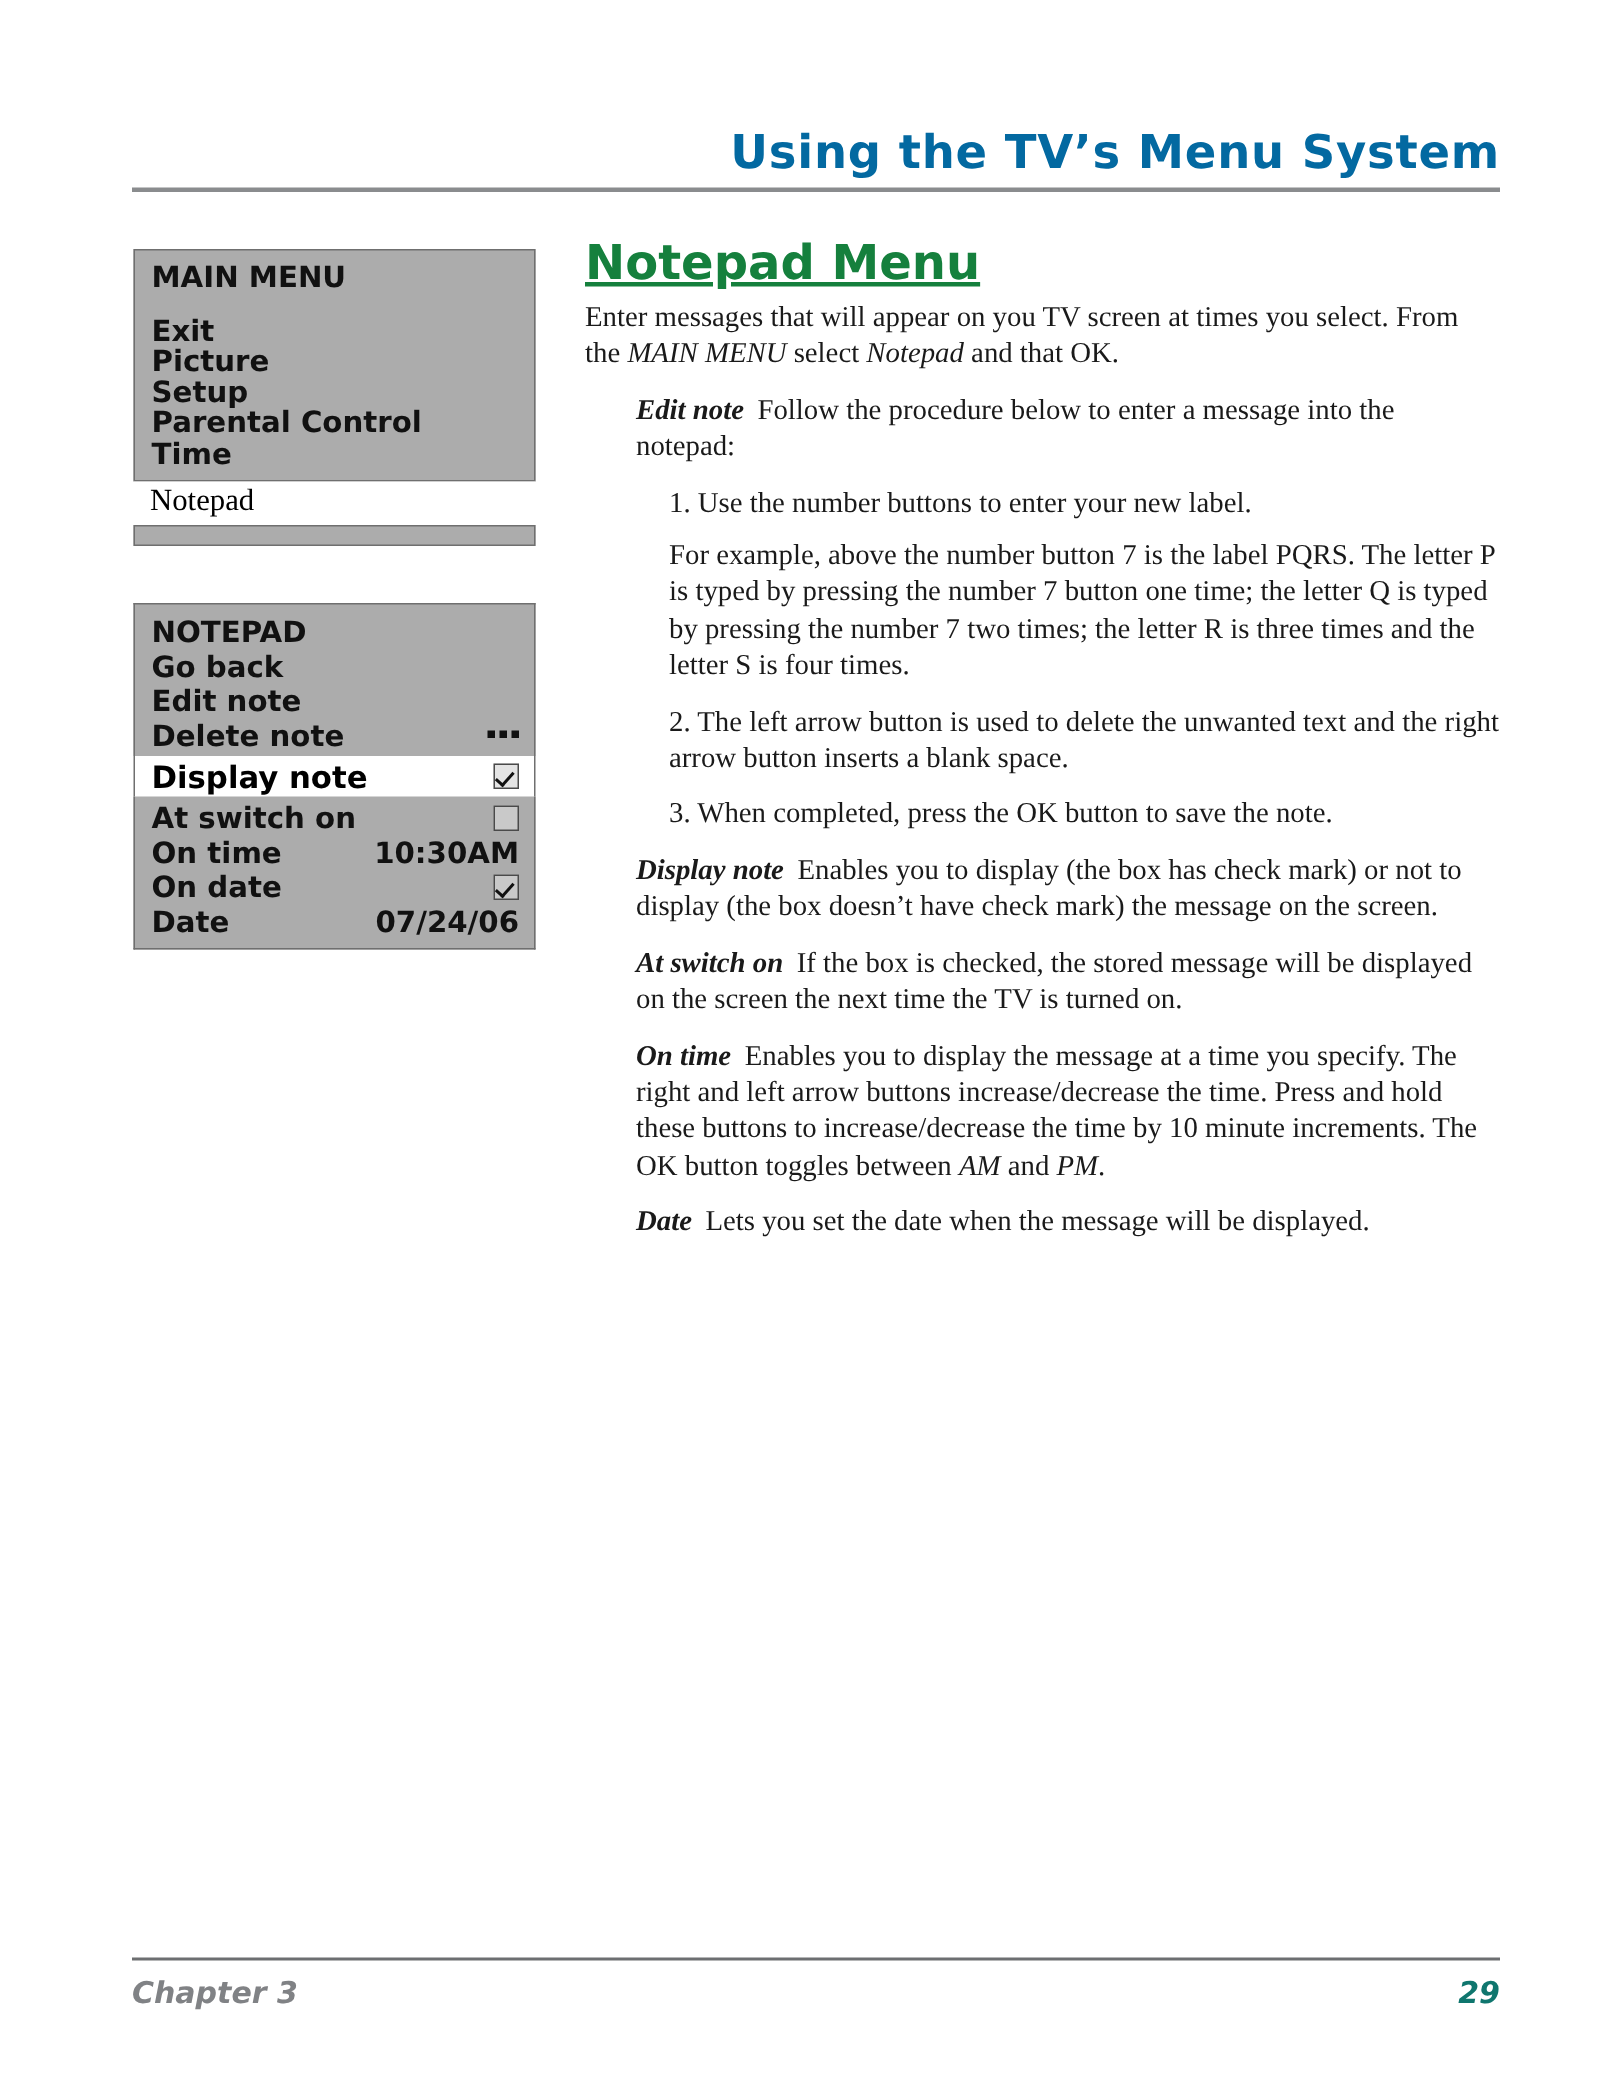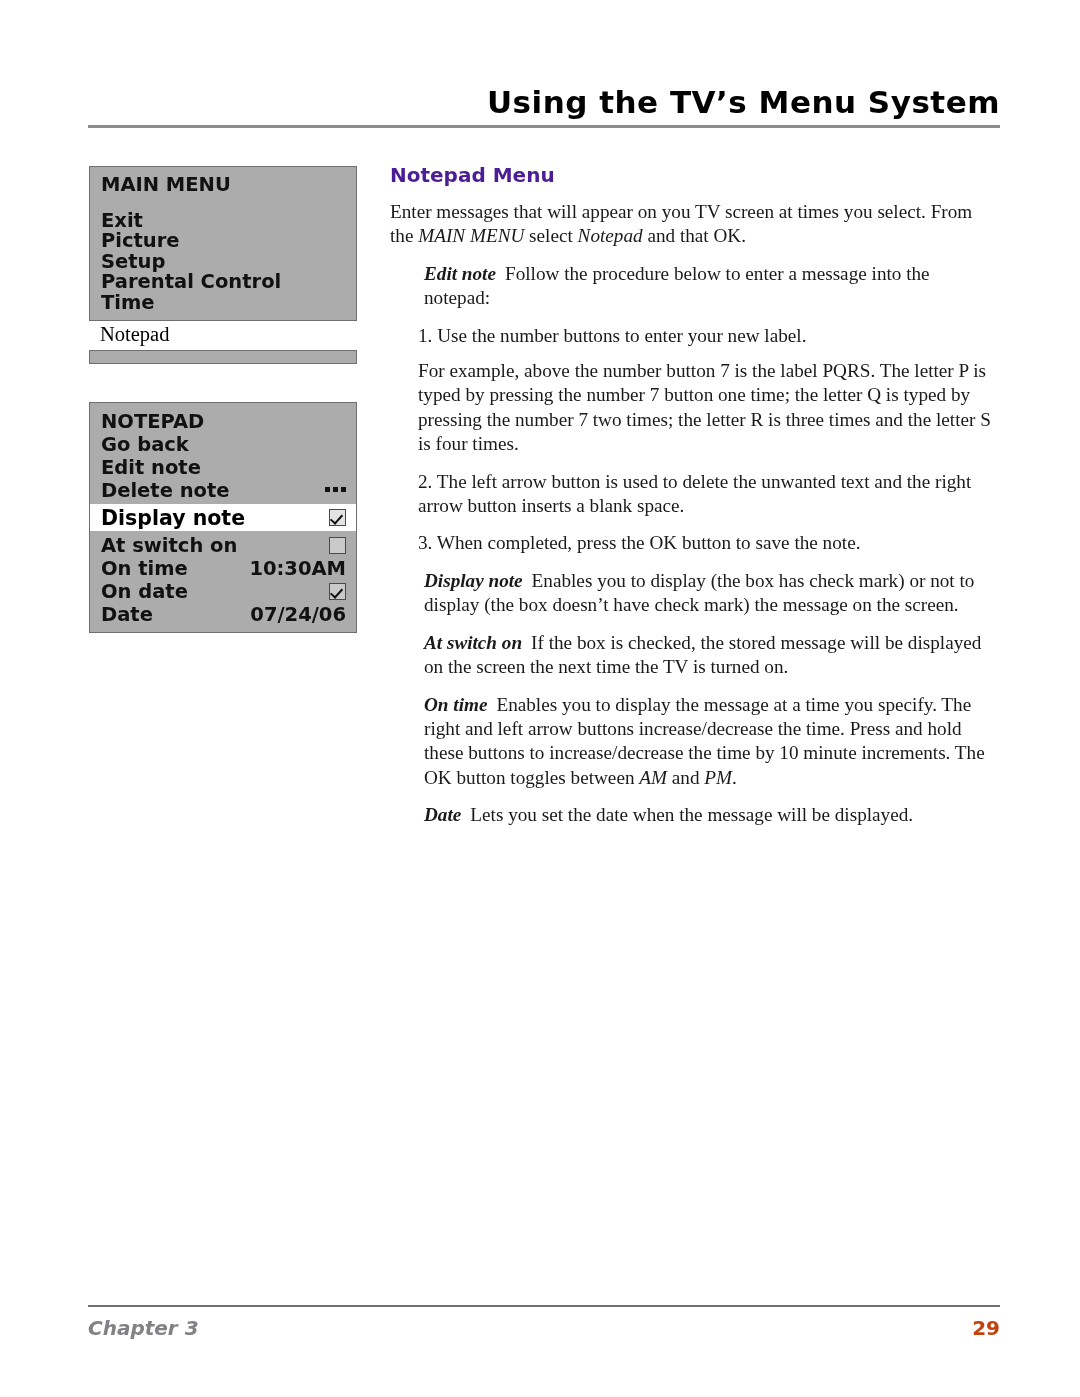--- a/index.html
+++ b/index.html
@@ -25,21 +25,21 @@
     height: 54px;
   }
   #header-title {
     position: absolute;
     right: 0;
     bottom: 8px;
     font-family: "DejaVu Sans", sans-serif;
     font-weight: bold;
     font-size: 31px;
     letter-spacing: 0.5px;
-    color: #000000;
+    color: #0369a1;
     white-space: nowrap;
   }
   #header-rule {
     position: absolute;
     left: 0;
     right: 0;
     bottom: 0;
     height: 3px;
     background: #8a8c8e;
   }
@@ -179,34 +179,35 @@
   
   #body-column {
     position: absolute;
     left: 390px;
     top: 158px;
     width: 610px;
   }
   #section-title {
     font-family: "DejaVu Sans", sans-serif;
     font-weight: bold;
-    font-size: 20px;
+    font-size: 32px;
     line-height: 34px;
-    color: #4c1d95;
+    color: #15803d;
     margin: 0 0 8px 0;
+    text-decoration: underline;
   }
   p.body {
     font-size: 19.2px;
     line-height: 24.4px;
     margin: 0 0 13px 0;
     text-align: left;
   }
   p.body.tight { margin-bottom: 11px; }
   p.indent1 { margin-left: 34px; }
-  p.indent2 { margin-left: 28px; }
+  p.indent2 { margin-left: 56px; }
   .term {
     font-weight: bold;
     font-style: italic;
   }
   .it { font-style: italic; }
   .sp { display: inline-block; width: 9px; }
 
   
   #page-footer {
     position: absolute;
@@ -226,23 +227,24 @@
   }
   #footer-chapter {
     font-family: "DejaVu Sans", sans-serif;
     font-style: italic;
     font-weight: bold;
     font-size: 20px;
     color: #808285;
   }
   #footer-page {
     font-family: "DejaVu Sans", sans-serif;
+    font-style: italic;
     font-weight: bold;
     font-size: 20px;
-    color: #c2410c;
+    color: #0f766e;
   }
 </style>
 </head>
 <body>
 
 <div id="page-header">
   <div id="header-title">Using the TV’s Menu System</div>
   <div id="header-rule"></div>
 </div>
 

